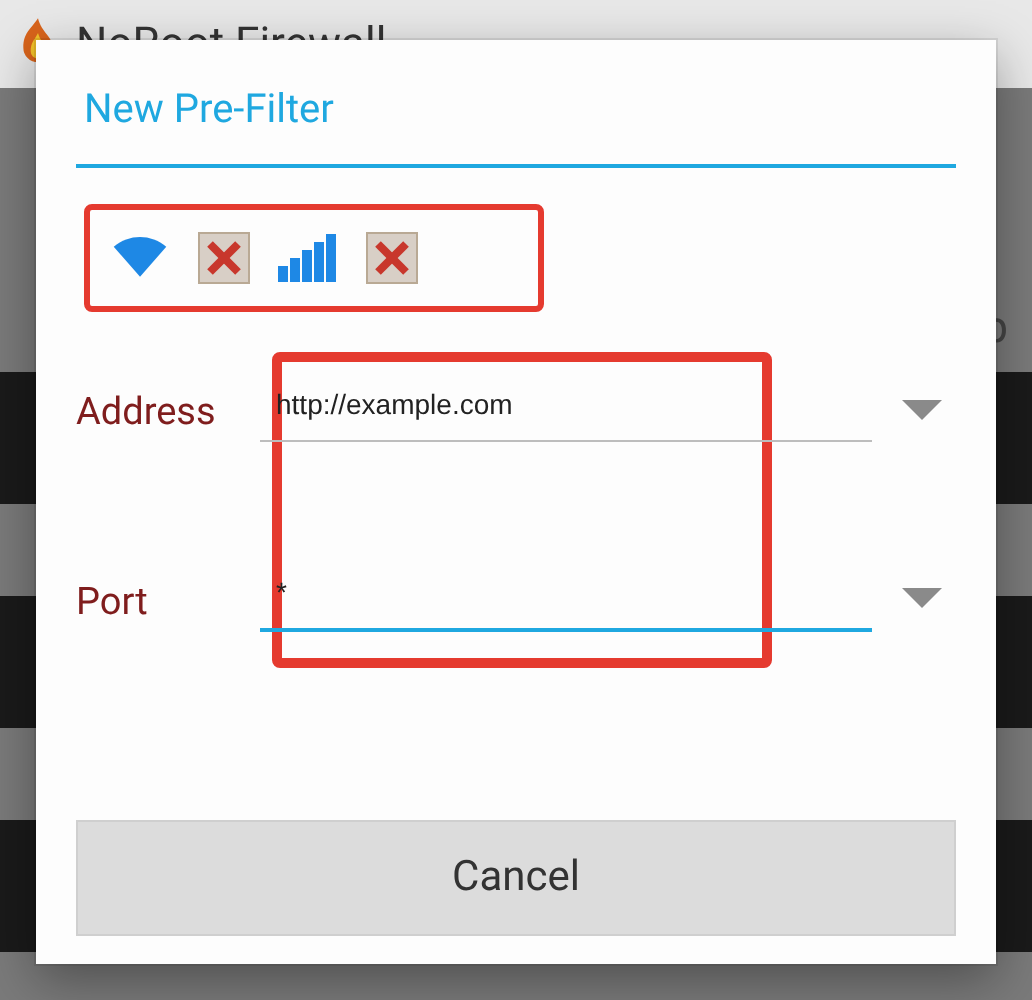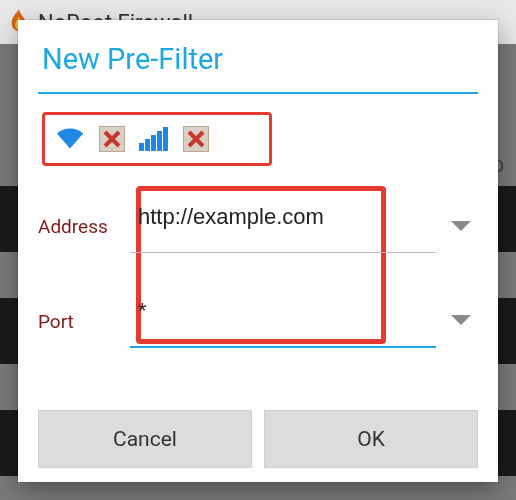--- a/index.html
+++ b/index.html
@@ -49,21 +49,21 @@
     position: absolute;
     left: 18px; top: 20px;
     width: 480px; height: 462px;
     background: #fdfdfd;
     box-shadow: 0 8px 24px rgba(0,0,0,0.35), 0 0 0 1px rgba(0,0,0,0.08);
     display: flex;
     flex-direction: column;
   }
   .dialog-title {
     color: #1fa8e0;
-    font-size: 29px;
+    font-size: 20px;
     font-weight: 400;
     padding: 22px 24px 16px 24px;
   }
   .dialog-divider {
     height: 2px;
     background: #1fa8e0;
     margin: 0 20px;
   }
   .conn-row {
     display: flex;
@@ -109,22 +109,22 @@
   }
   .input-wrap {
     flex: 1;
     position: relative;
     margin-right: 8px;
   }
   .text-input {
     width: 100%;
     border: none;
     border-bottom: 1px solid #bdbdbd;
-    font-size: 22px;
-    padding: 4px 2px 22px 8px;
+    font-size: 14px;
+    padding: 4px 2px 10px 8px;
     background: transparent;
     outline: none;
     color: #222;
   }
   .text-input.active {
     border-bottom: 2px solid #1fa8e0;
   }
   .chevron {
     width: 34px;
     cursor: pointer;
@@ -234,15 +234,14 @@
       <div class="chevron">
         <svg width="24" height="16" viewBox="0 0 24 16">
             <path d="M2 2 L12 12 L22 2 Z" fill="#8a8a8a"></path>
           </svg>
       </div>
     </div>
   </div>
 
   <div class="button-row">
     <div class="dlg-btn">Cancel</div>
-    <div class="dlg-btn">OK</div>
   </div>
 </div>
 
 </body></html>

